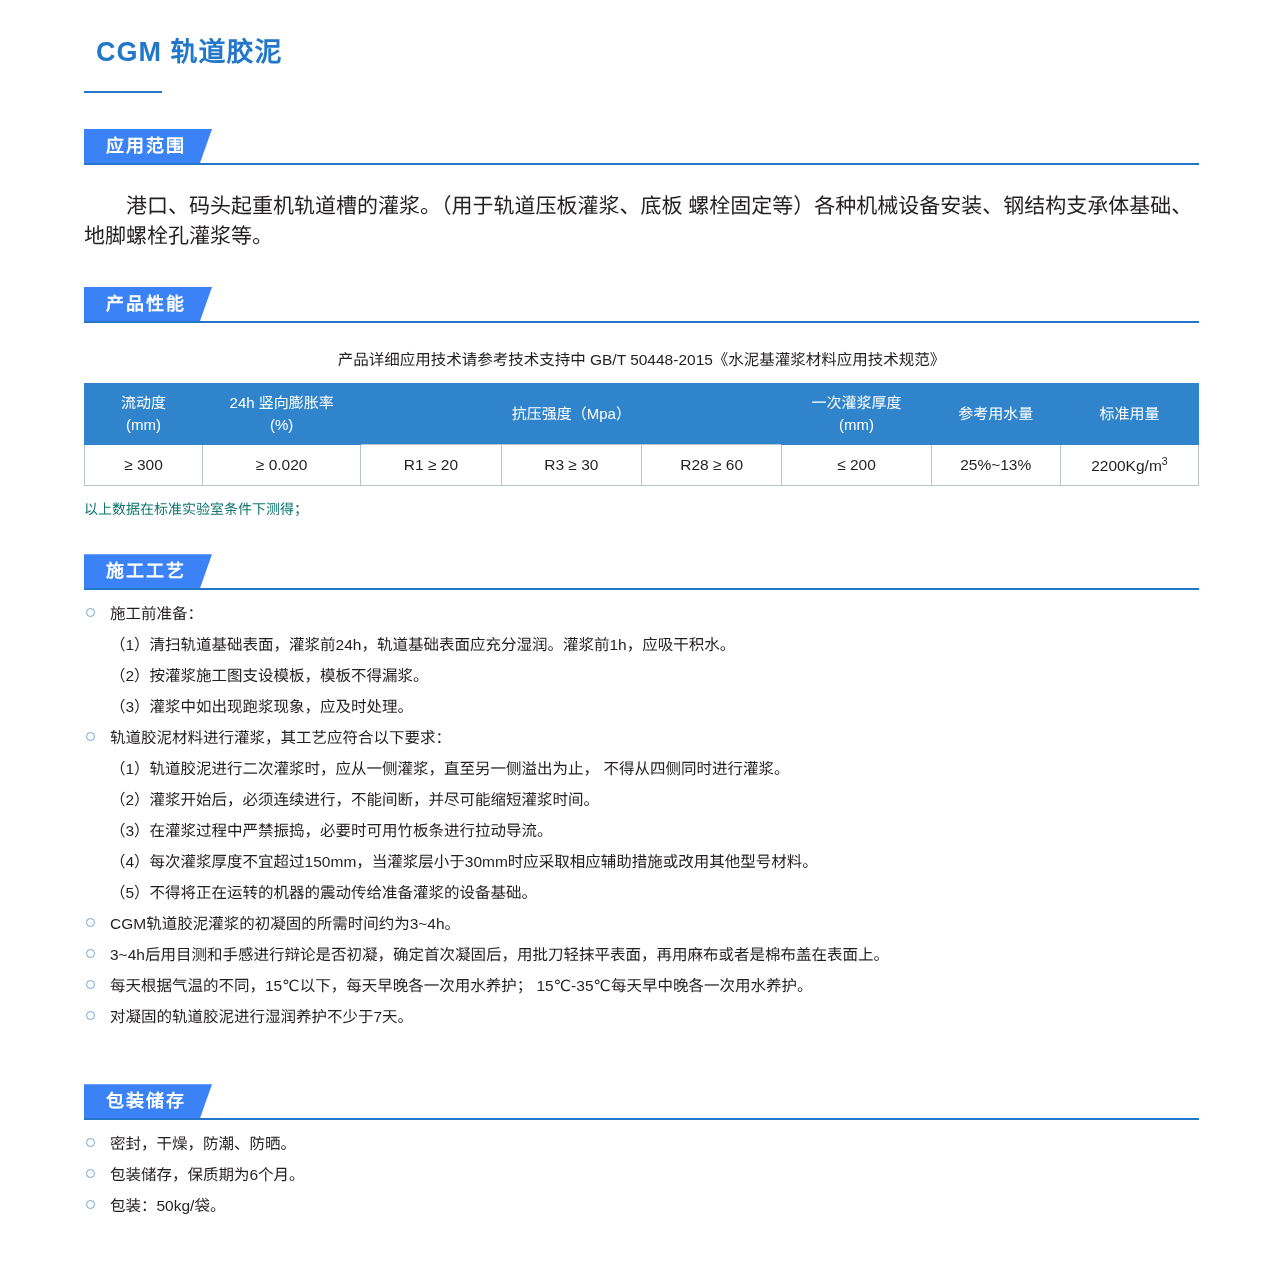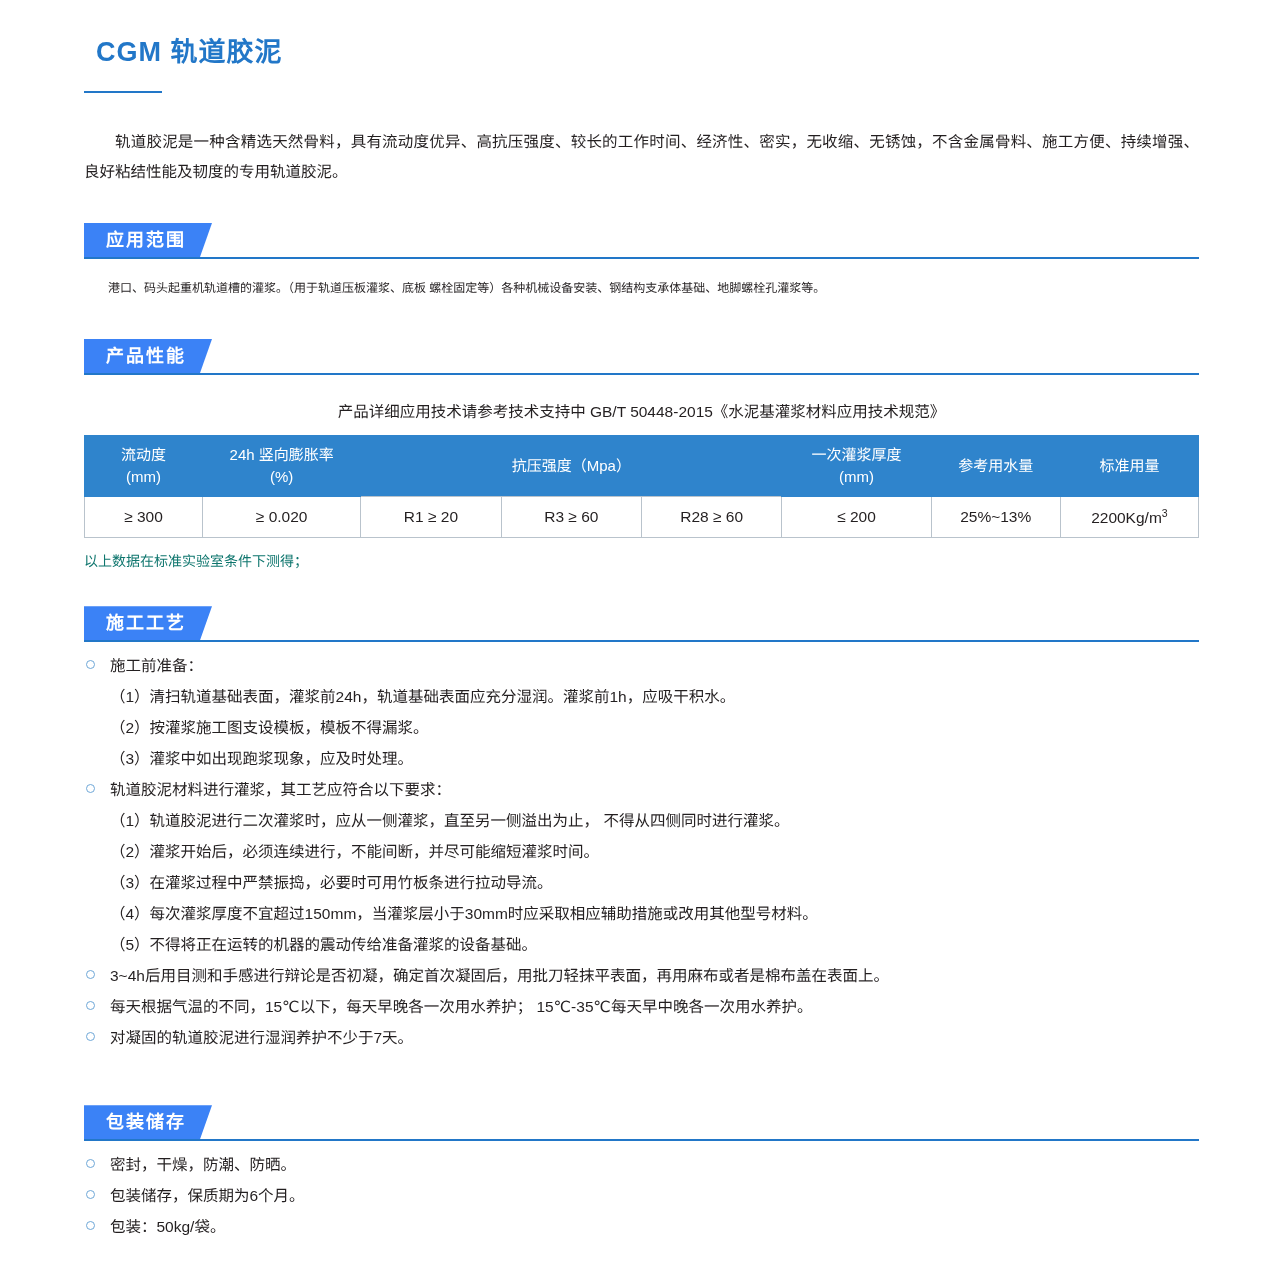--- a/index.html
+++ b/index.html
@@ -71,22 +71,22 @@
     position: absolute;
     left: 0;
     right: 0;
     bottom: 0;
     height: 2px;
     background: #2277c8;
     z-index: 1;
   }
 
   .section-body {
-    margin-top: 14px;
-    font-size: 12px;
+    margin-top: 26px;
+    font-size: 21px;
     line-height: 30px;
   }
   .section-body.indented {
     text-indent: 2em;
   }
 
   
   .table-note {
     text-align: center;
     font-size: 15.5px;
@@ -156,21 +156,20 @@
   }
 </style>
 </head>
 <body>
 
 <div class="page">
 
   <h1 class="doc-title">CGM 轨道胶泥</h1>
   <div class="title-rule"></div>
 
-  <p class="intro">轨道胶泥是一种含精选天然骨料，具有流动度优异、高抗压强度、较长的工作时间、经济性、密实，无收缩、无锈蚀，不含金属骨料、施工方便、持续增强、良好粘结性能及韧度的专用轨道胶泥。</p>
 
   <div class="section-head">
     <span class="tag">应用范围</span>
     <span class="rule"></span>
   </div>
   <p class="section-body indented">港口、码头起重机轨道槽的灌浆。（用于轨道压板灌浆、底板 螺栓固定等）各种机械设备安装、钢结构支承体基础、地脚螺栓孔灌浆等。</p>
 
   <div class="section-head">
     <span class="tag">产品性能</span>
     <span class="rule"></span>
@@ -207,21 +206,21 @@
         <th rowspan="2">参考用水量</th>
         <th rowspan="2">标准用量</th>
       </tr>
       <tr></tr>
     </thead>
     <tbody>
       <tr>
         <td>≥ 300</td>
         <td>≥ 0.020</td>
         <td>R1 ≥ 20</td>
-        <td>R3 ≥ 60</td>
+        <td>R3 ≥ 30</td>
         <td>R28 ≥ 60</td>
         <td>≤ 200</td>
         <td>25%~13%</td>
         <td><span>2200Kg/m</span><span class="sup">3</span></td>
       </tr>
     </tbody>
   </table>
 
   <div class="foot-note">以上数据在标准实验室条件下测得；</div>
 
@@ -235,20 +234,21 @@
         <li><span class="dot"></span><span>施工前准备：</span></li>
         <li><span>（1）清扫轨道基础表面，灌浆前24h，轨道基础表面应充分湿润。灌浆前1h，应吸干积水。</span></li>
         <li><span>（2）按灌浆施工图支设模板，模板不得漏浆。</span></li>
         <li><span>（3）灌浆中如出现跑浆现象，应及时处理。</span></li>
         <li><span class="dot"></span><span>轨道胶泥材料进行灌浆，其工艺应符合以下要求：</span></li>
         <li><span>（1）轨道胶泥进行二次灌浆时，应从一侧灌浆，直至另一侧溢出为止， 不得从四侧同时进行灌浆。</span></li>
         <li><span>（2）灌浆开始后，必须连续进行，不能间断，并尽可能缩短灌浆时间。</span></li>
         <li><span>（3）在灌浆过程中严禁振捣，必要时可用竹板条进行拉动导流。</span></li>
         <li><span>（4）每次灌浆厚度不宜超过150mm，当灌浆层小于30mm时应采取相应辅助措施或改用其他型号材料。</span></li>
         <li><span>（5）不得将正在运转的机器的震动传给准备灌浆的设备基础。</span></li>
+        <li><span class="dot"></span><span>CGM轨道胶泥灌浆的初凝固的所需时间约为3~4h。</span></li>
         <li><span class="dot"></span><span> 3~4h后用目测和手感进行辩论是否初凝，确定首次凝固后，用批刀轻抹平表面，再用麻布或者是棉布盖在表面上。</span></li>
         <li><span class="dot"></span><span>每天根据气温的不同，15℃以下，每天早晚各一次用水养护； 15℃-35℃每天早中晚各一次用水养护。</span></li>
         <li><span class="dot"></span><span>对凝固的轨道胶泥进行湿润养护不少于7天。</span></li>
       </ul>
   </div>
 
   <div class="section-head" style="margin-top:52px;">
     <span class="tag">包装储存</span>
     <span class="rule"></span>
   </div>

